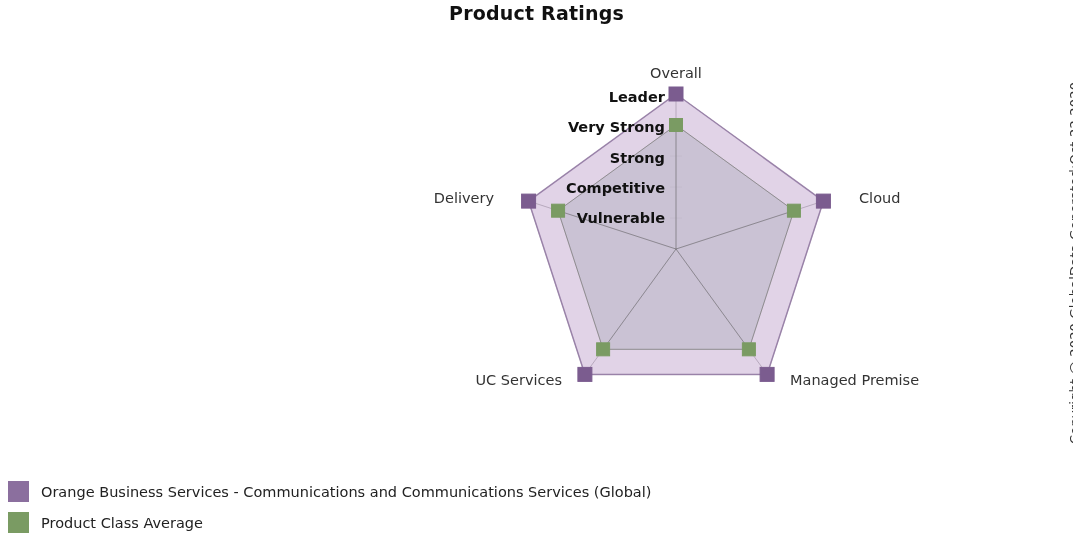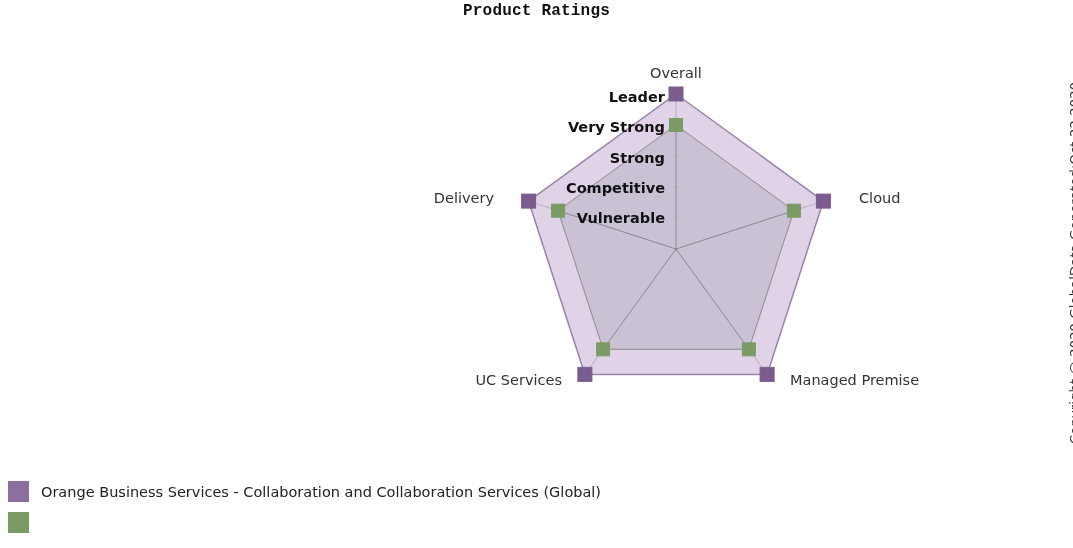--- a/index.html
+++ b/index.html
@@ -3,21 +3,21 @@
 <meta charset="utf-8">
 <style>
   html,body{margin:0;padding:0;background:#ffffff;}
   body{
     width:1073px;height:548px;position:relative;overflow:hidden;
     font-family:"DejaVu Sans","Liberation Sans",sans-serif;
     color:#222;
   }
   #chart-title{
     position:absolute;left:0;top:2px;width:1073px;text-align:center;
-    font-size:16px;font-weight:bold;color:#111;letter-spacing:.2px;font-family:Liberation Mono, monospace;
+    font-size:19px;font-weight:bold;color:#111;letter-spacing:.2px;
   }
   #radar-wrap{position:absolute;left:14px;top:0;width:1073px;height:470px;}
   #radar-svg{position:absolute;left:0;top:0;}
   .axis-label{font-size:14.5px;fill:#333;font-family:"DejaVu Sans","Liberation Sans",sans-serif;}
   .ring-label{font-size:14.5px;font-weight:bold;fill:#111;font-family:"DejaVu Sans","Liberation Sans",sans-serif;text-anchor:end;}
   #copyright{
     position:absolute;right:2px;top:40px;width:22px;height:420px;
   }
   #copyright span{
     display:block;white-space:nowrap;
@@ -103,18 +103,19 @@
   </svg>
 </div>
 
 <div id="copyright">
   <span>Copyright @ 2020 GlobalData Generated:Oct 22,2020</span>
 </div>
 
 <div id="legend">
   <div class="legend-row">
     <div class="legend-swatch" style="background: rgb(139, 111, 158);"></div>
-    <div class="legend-text">Orange Business Services - Collaboration and Collaboration Services (Global)</div>
+    <div class="legend-text">Orange Business Services - Communications and Communications Services (Global)</div>
   </div>
   <div class="legend-row">
     <div class="legend-swatch" style="background: rgb(122, 155, 99);"></div>
+    <div class="legend-text">Product Class Average</div>
   </div>
 </div>
 
 </body></html>

